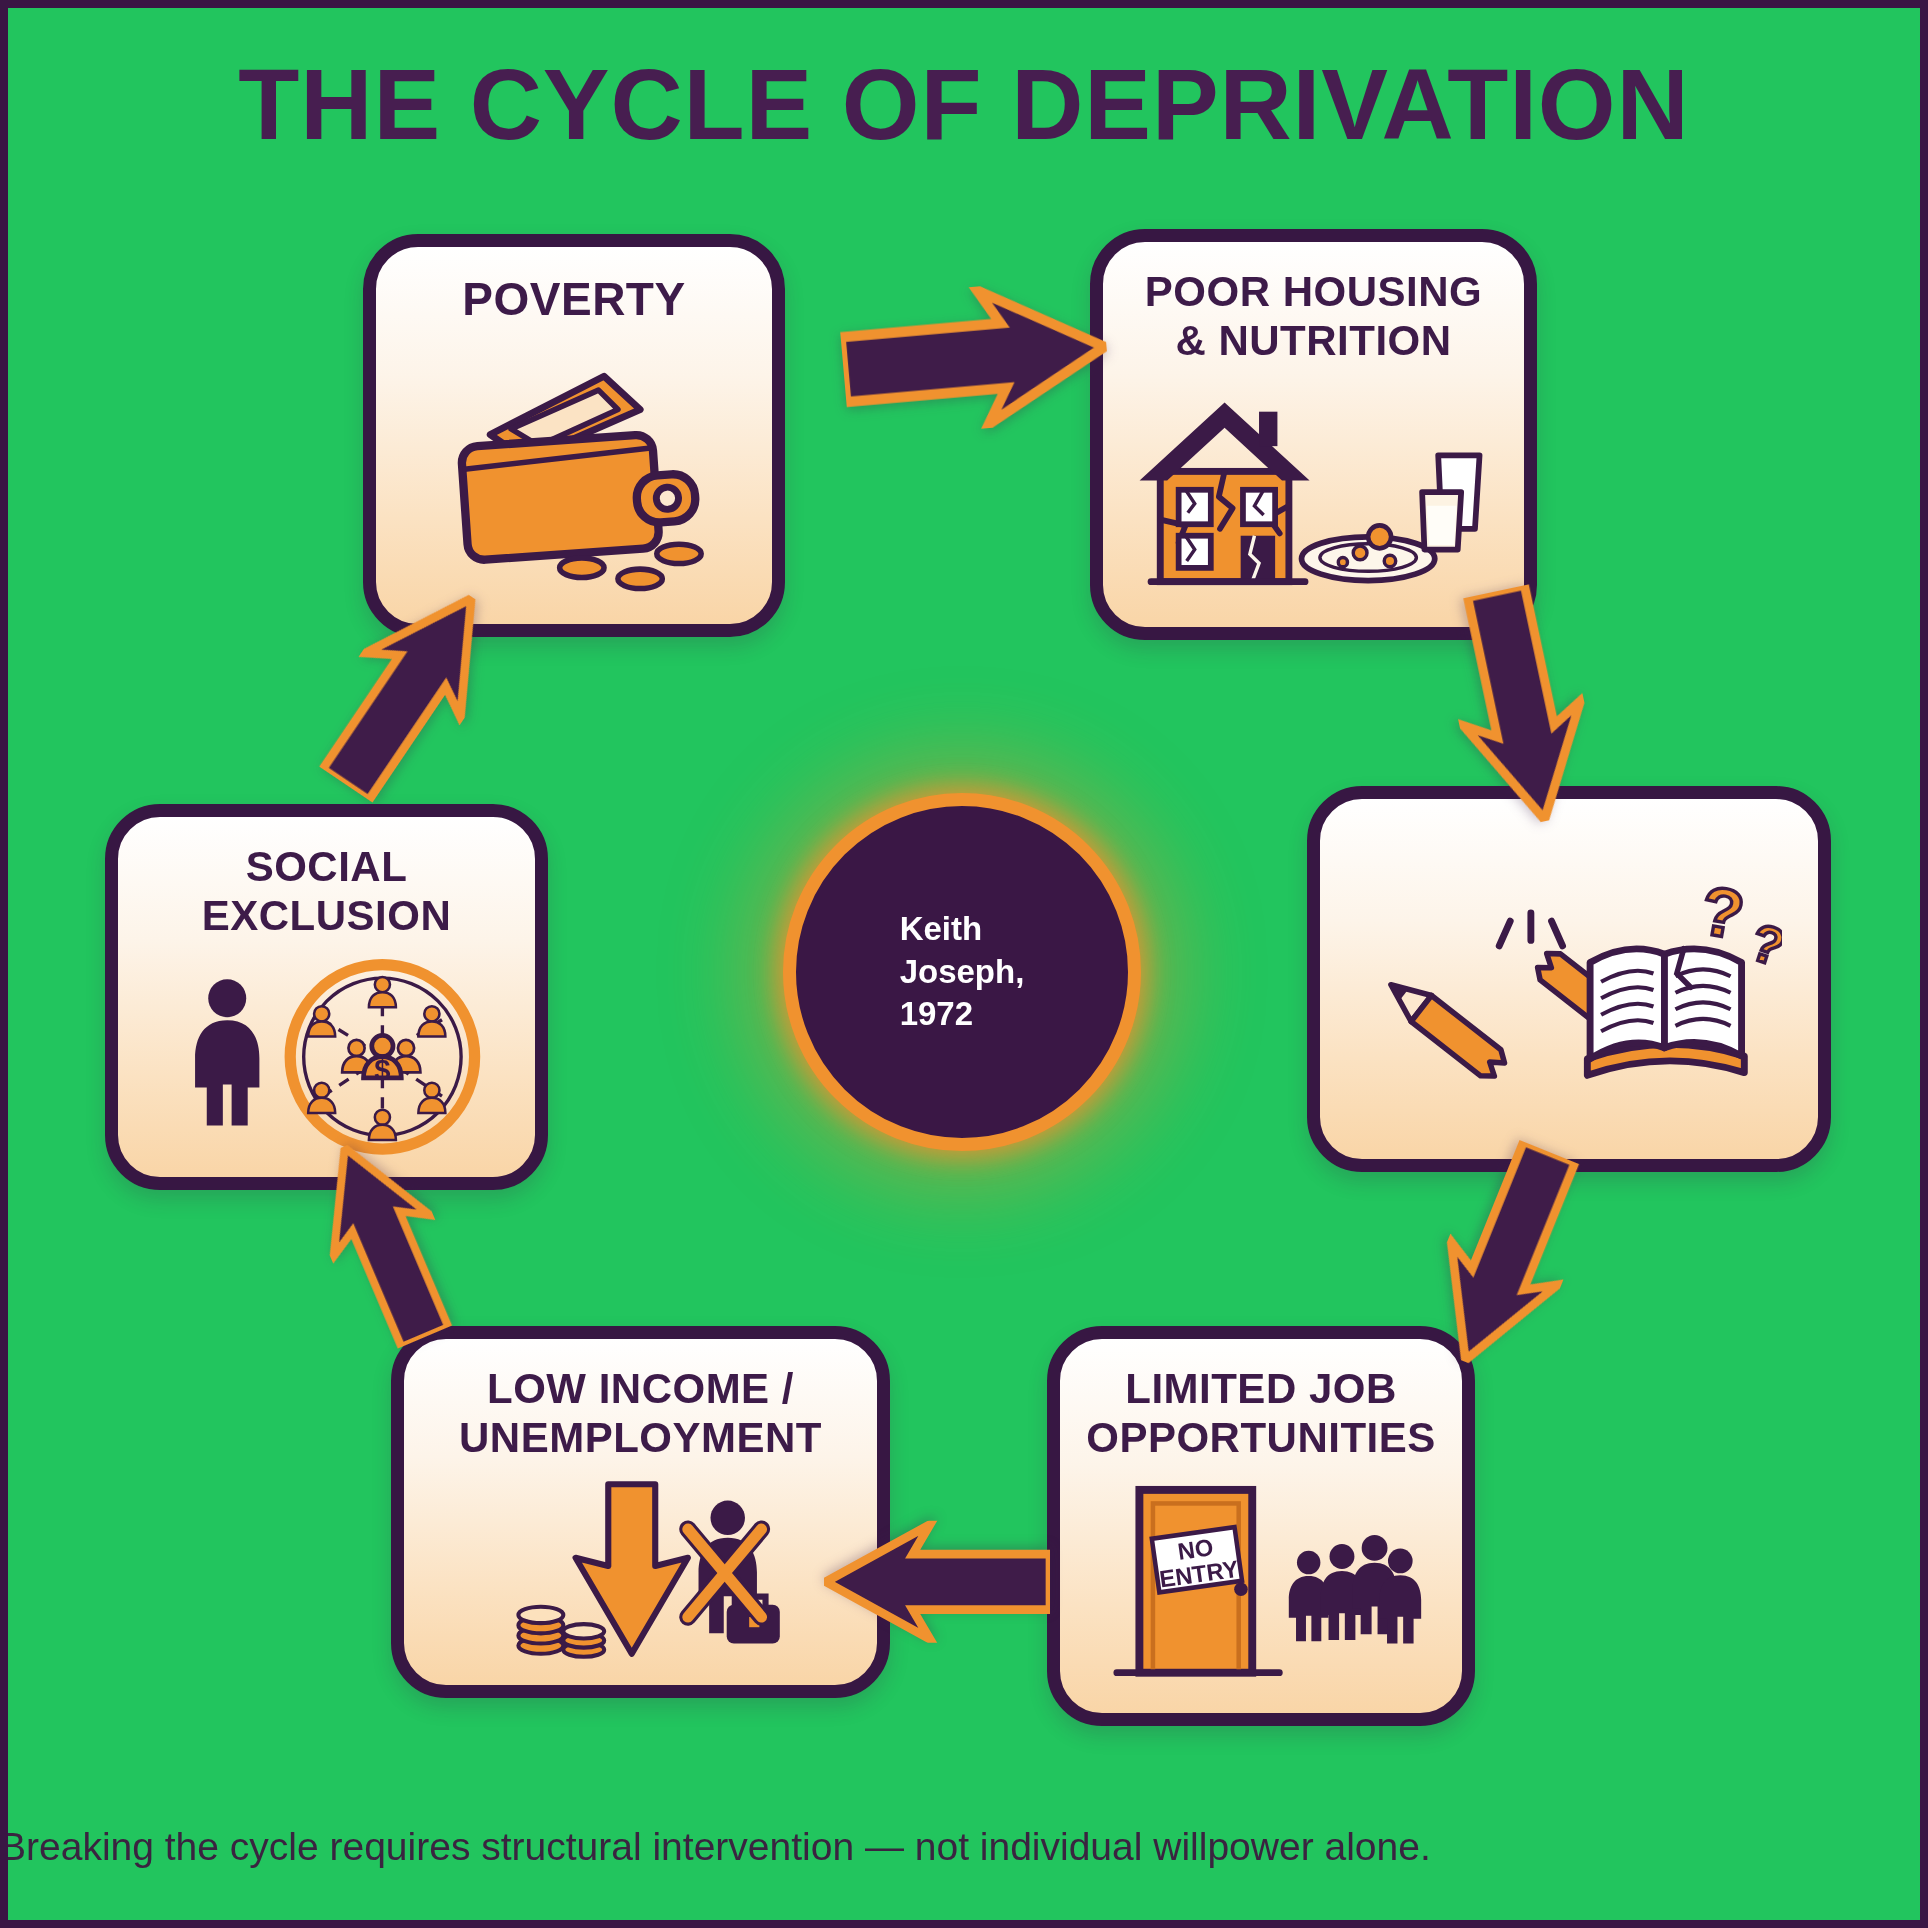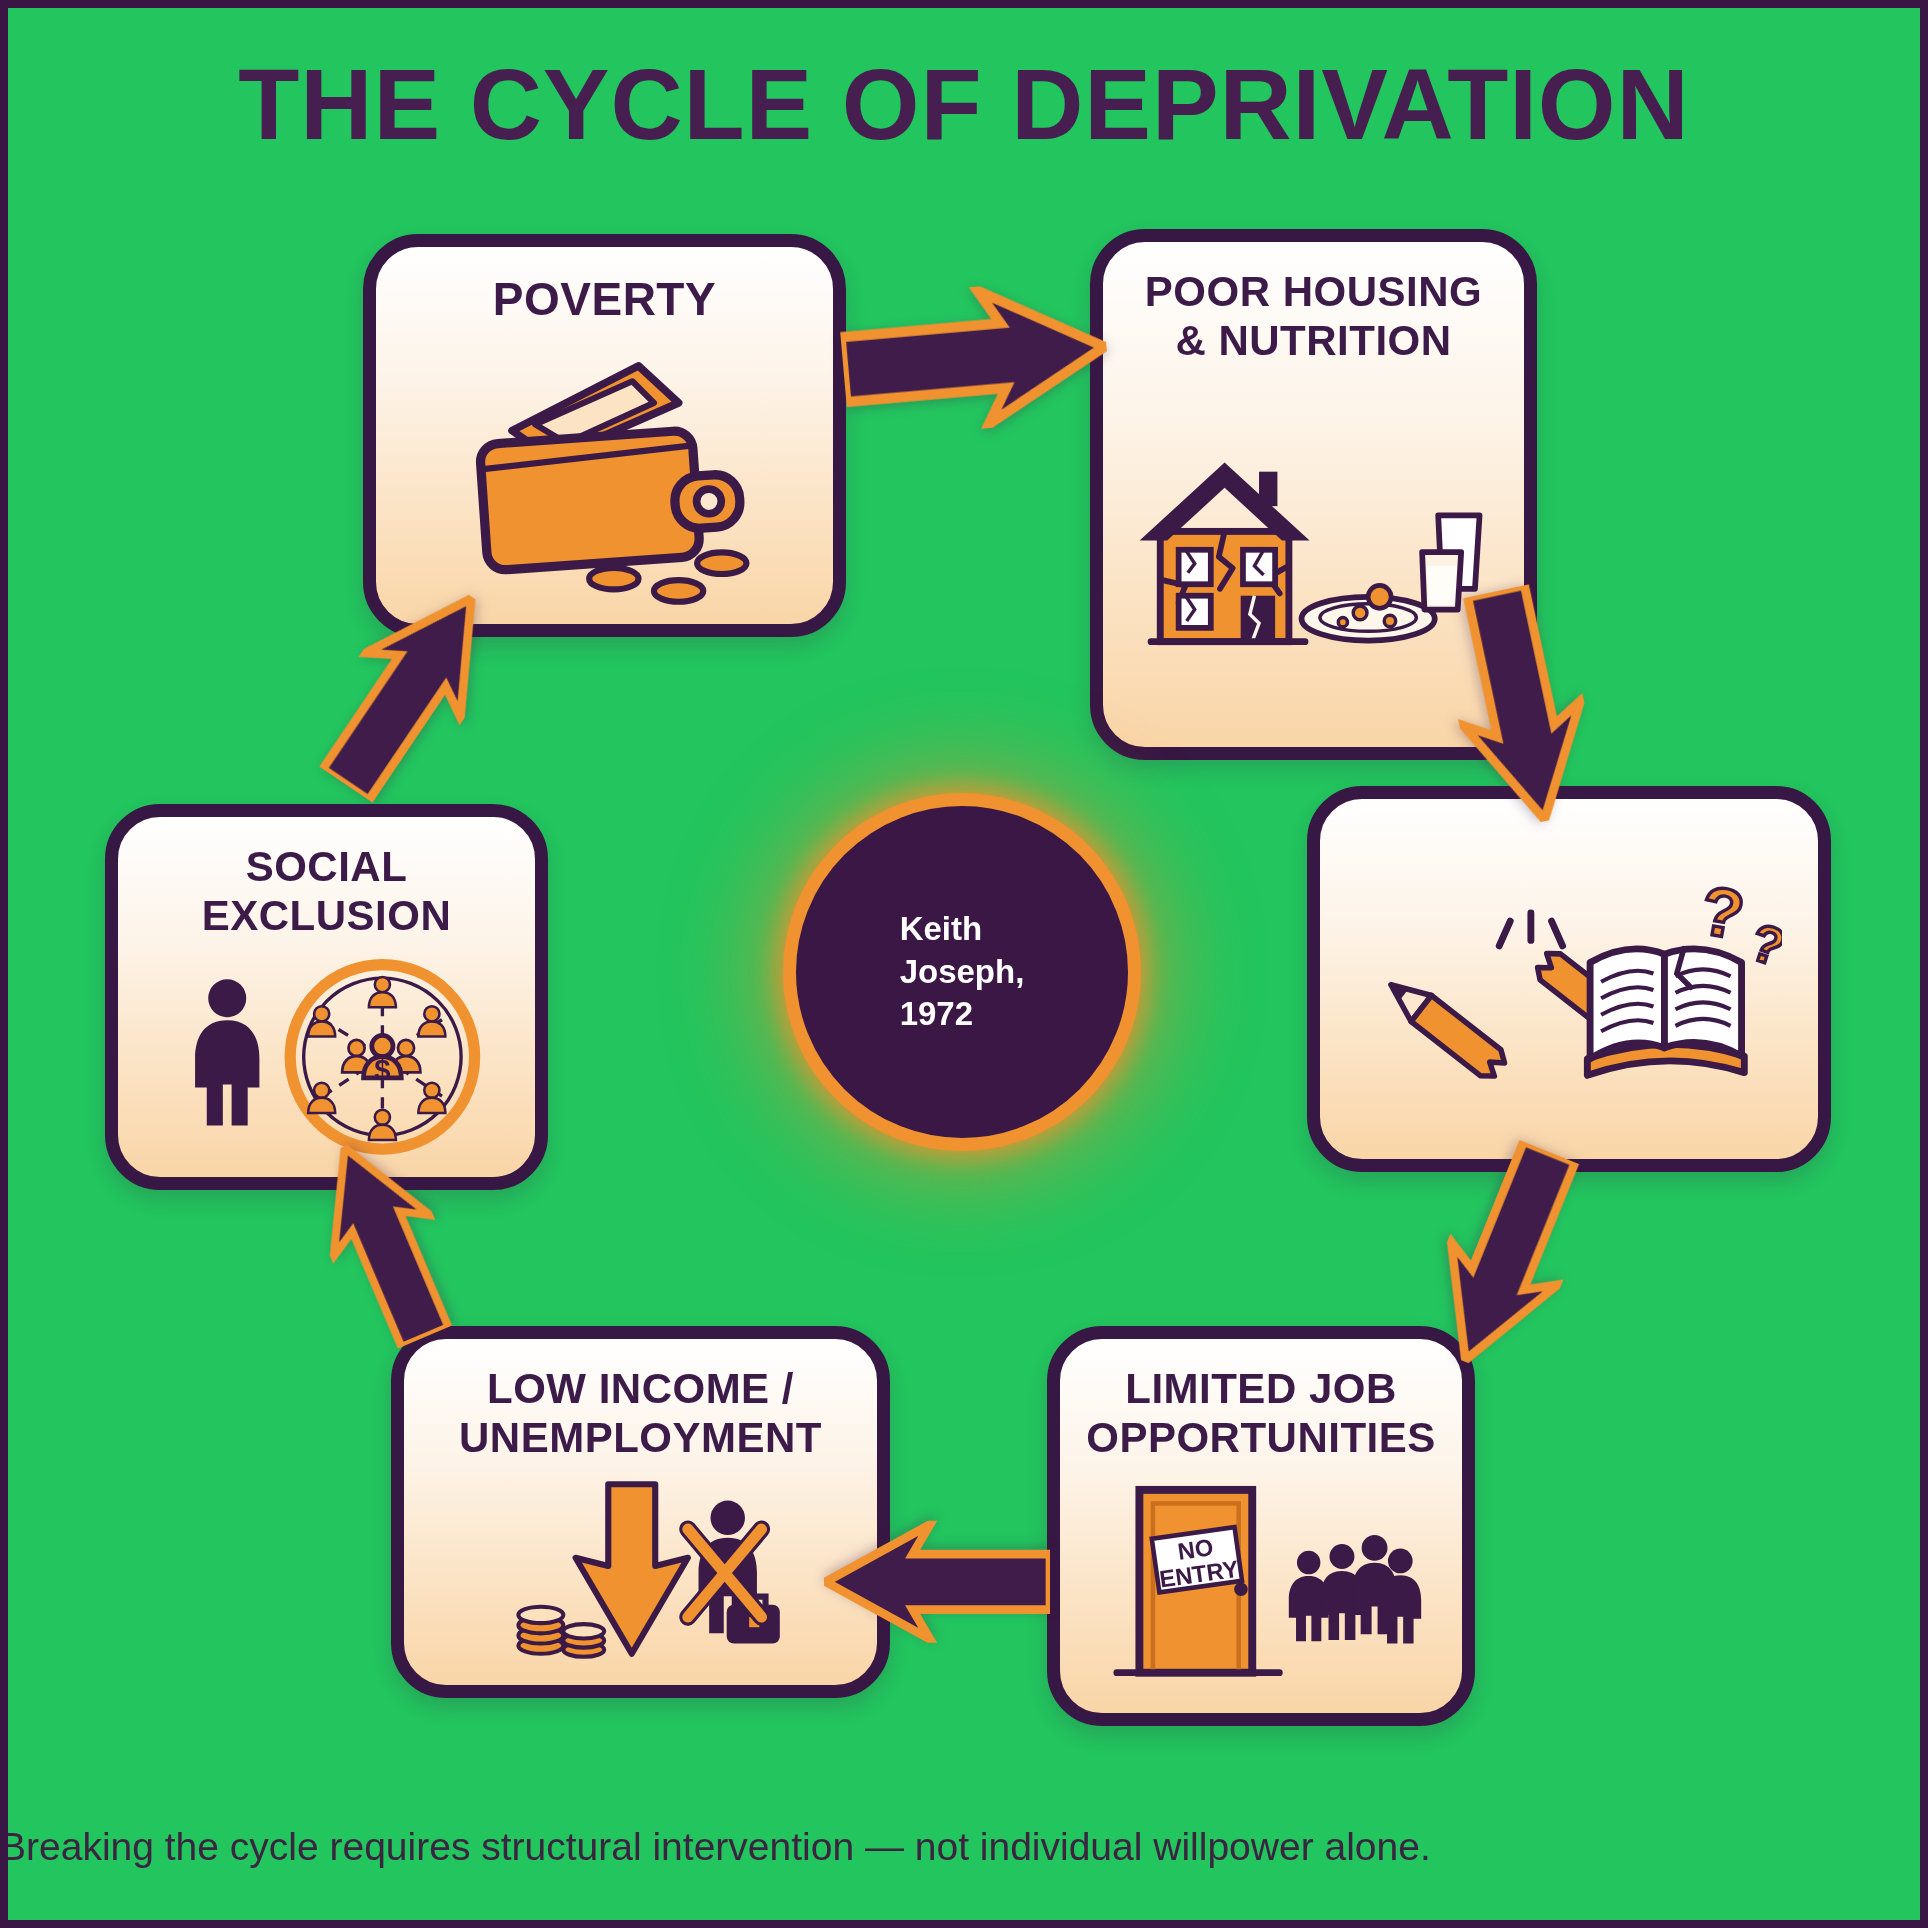--- a/index.html
+++ b/index.html
@@ -44,38 +44,38 @@
       <path d="M4,36 C4,24 11,18 20,18 C29,18 36,24 36,36 Z"></path>
     </g>
   </defs>
 </svg>
 
 <div class="canvas">
   <div class="frame"></div>
 
   <h1 class="title">THE CYCLE OF DEPRIVATION</h1>
 
-  <section class="node" style="left:363px;top:234px;width:483px;height:403px;">
+  <section class="node" style="left:363px;top:234px;width:422px;height:403px;">
     <h2 class="node-label big">POVERTY</h2>
     <svg class="icon" viewBox="0 0 240 175">
       <path d="M60,62 L142,20 L168,44 L86,80 Z" fill="#f0922f" stroke="#3b1a47" stroke-width="5" stroke-linejoin="round"></path>
       <path d="M75,58 L138,30 L152,44 L95,70 Z" fill="#fbe3c4" stroke="#3b1a47" stroke-width="4" stroke-linejoin="round"></path>
       <g transform="rotate(-4 115 115)">
         <rect x="42" y="66" width="138" height="82" rx="12" fill="#f0922f" stroke="#3b1a47" stroke-width="6"></rect>
         <path d="M42,82 L180,76" stroke="#3b1a47" stroke-width="4" fill="none"></path>
         <rect x="166" y="96" width="42" height="34" rx="16" fill="#f0922f" stroke="#3b1a47" stroke-width="6"></rect>
         <circle cx="188" cy="113" r="8" fill="#fde8cf" stroke="#3b1a47" stroke-width="5"></circle>
       </g>
       <ellipse cx="126" cy="158" rx="16" ry="7" fill="#f0922f" stroke="#3b1a47" stroke-width="4"></ellipse>
       <ellipse cx="168" cy="166" rx="16" ry="7" fill="#f0922f" stroke="#3b1a47" stroke-width="4"></ellipse>
       <ellipse cx="196" cy="148" rx="16" ry="7" fill="#f0922f" stroke="#3b1a47" stroke-width="4"></ellipse>
     </svg>
   </section>
 
-  <section class="node" style="left:1090px;top:229px;width:447px;height:531px;">
+  <section class="node" style="left:1090px;top:229px;width:447px;height:411px;">
     <h2 class="node-label">POOR HOUSING
 &amp; NUTRITION</h2>
     <svg class="icon" viewBox="0 0 310 175">
       <rect x="22" y="70" width="112" height="96" fill="#f0922f" stroke="#3b1a47" stroke-width="6"></rect>
       <path d="M78,70 L73,92 L85,102 L74,120 M22,112 L44,117 L38,132 M134,100 L116,110 L126,124" stroke="#3b1a47" stroke-width="5" fill="none" stroke-linecap="round" stroke-linejoin="round"></path>
       <polygon points="4,78 78,10 152,78 128,78 78,32 28,78" fill="#3b1a47"></polygon>
       <rect x="108" y="18" width="16" height="30" fill="#3b1a47"></rect>
       <rect x="38" y="86" width="28" height="30" fill="#ffffff" stroke="#3b1a47" stroke-width="5"></rect>
       <polyline points="44,86 52,98 46,106" stroke="#3b1a47" stroke-width="3" fill="none"></polyline>
       <rect x="94" y="86" width="28" height="30" fill="#ffffff" stroke="#3b1a47" stroke-width="5"></rect>

